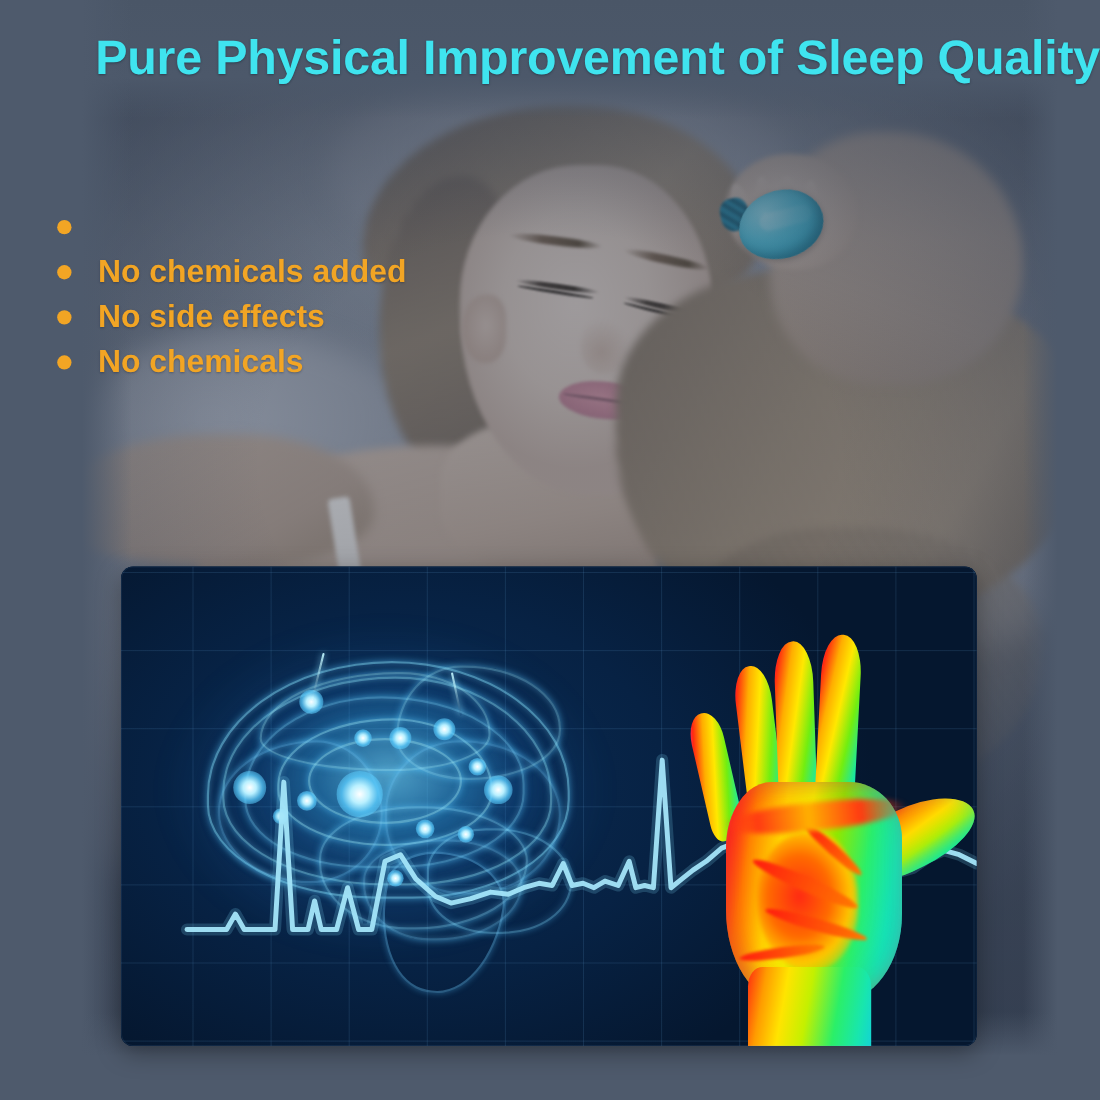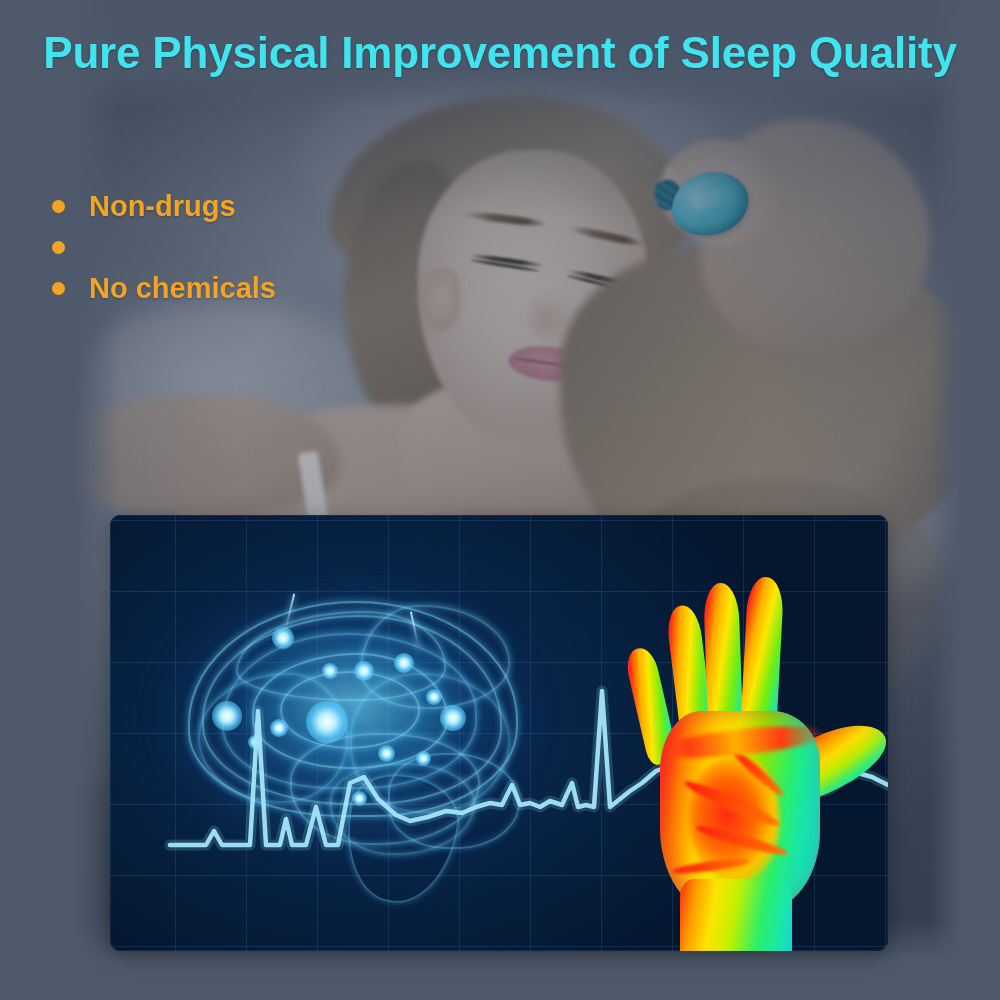--- a/index.html
+++ b/index.html
@@ -216,21 +216,21 @@
   }
   .edge-bottom {
     position:absolute; left:0; bottom:0; width:1000px; height:80px;
     background:linear-gradient(0deg,#4e5a6c 0%, #4e5a6c 50%, rgba(78,90,108,0) 100%);
   }
 
   
   .title {
     position:absolute;
     left:0; top:28px; width:1000px;
-    text-align:center;
+    text-align:right;
     font-size:44px;
     font-weight:bold;
     letter-spacing:-0.2px;
     color:#3fe4ef;
     font-family:"Liberation Sans", sans-serif;
     text-shadow:0 1px 2px rgba(10,30,45,.45);
     white-space:nowrap;
   }
 
   
@@ -500,24 +500,28 @@
     <div class="edge-left"></div>
     <div class="edge-right"></div>
     <div class="edge-bottom"></div>
   </div>
 
   <div class="title">Pure Physical Improvement of Sleep Quality</div>
 
   <div class="bullets">
     <div class="bullet-row">
       <span class="bullet-dot"></span>
-      <span class="bullet-label">Non-drugs</span>
     </div>
     <div class="bullet-row">
       <span class="bullet-dot"></span>
+      <span class="bullet-label">No chemicals added</span>
+    </div>
+    <div class="bullet-row">
+      <span class="bullet-dot"></span>
+      <span class="bullet-label">No side effects</span>
     </div>
     <div class="bullet-row">
       <span class="bullet-dot"></span>
       <span class="bullet-label">No chemicals</span>
     </div>
   </div>
 
   <div class="panel">
     <div class="panel-bg"></div>
     <div class="panel-grid"></div>

